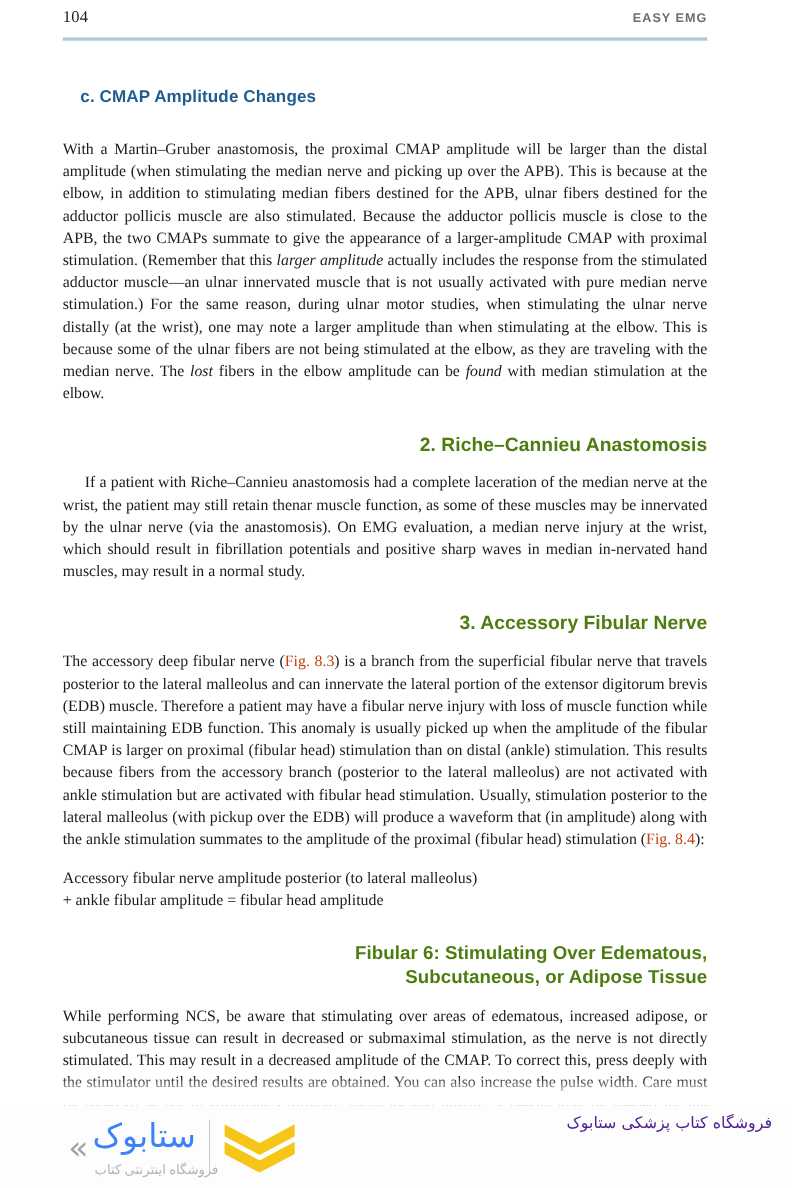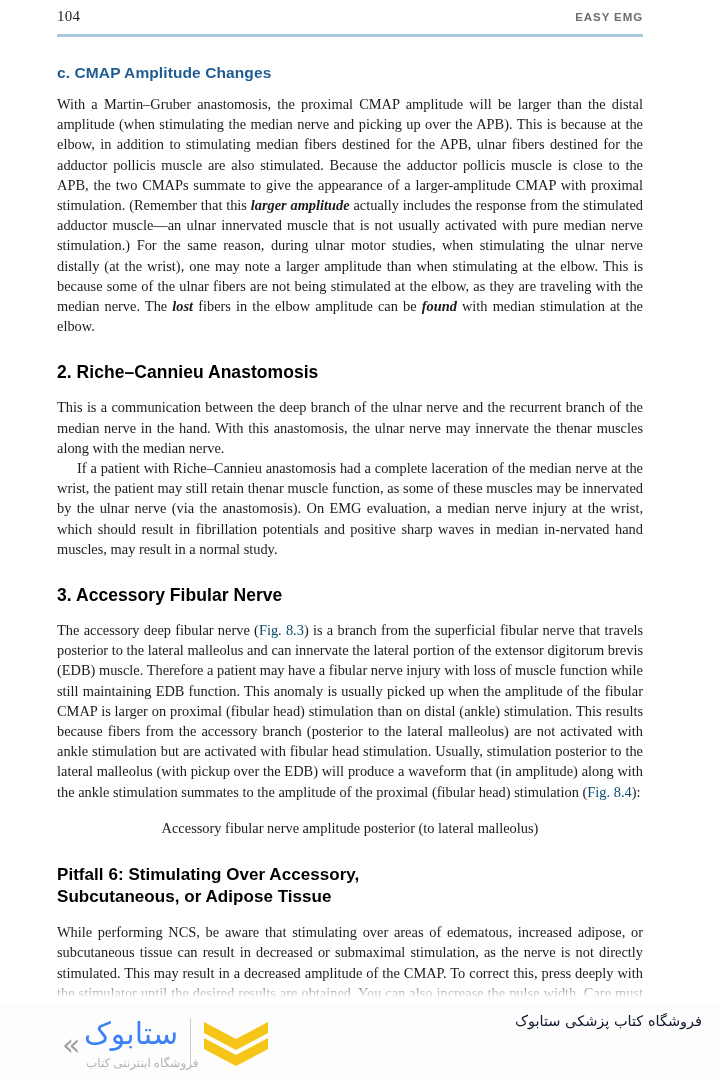--- a/index.html
+++ b/index.html
@@ -66,58 +66,58 @@
     height: 3px;
     background: #a9c9dd;
   }
 
   
   h2.head-blue {
     font-family: "Liberation Sans", sans-serif;
     font-size: 15.5px;
     font-weight: bold;
     color: #1f5c92;
-    margin: 0;
+    margin: 16px;
     padding: 0;
     letter-spacing: 0.1px;
   }
   h2.head-purple {
     font-family: "Liberation Sans", sans-serif;
     font-size: 17.5px;
     font-weight: bold;
-    color: #000000;
+    color: #4d7c0f;
     margin: 0;
     padding: 0;
     letter-spacing: 0.05px;
+    text-align: right;
   }
   h2.head-purple.pitfall {
     font-size: 17px;
     line-height: 22px;
   }
 
   
   p.body {
     font-family: "Liberation Serif", serif;
     font-size: 14.4px;
     line-height: 20.2px;
     text-align: justify;
     margin: 0;
     color: #1b1b1b;
   }
   p.body.indent { text-indent: 20px; }
   p.equation {
     font-family: "Liberation Serif", serif;
     font-size: 14.4px;
     line-height: 20.2px;
-    text-align: center;
     margin: 0;
     color: #1b1b1b;
   }
-  .ital { font-style: italic; font-weight: bold; }
-  .figref { color: #0c4a6e; }
+  .ital { font-style: italic; }
+  .figref { color: #c2410c; }
 
   
   .sp-12 { height: 12px; }
   .sp-14 { height: 14px; }
   .sp-16 { height: 16px; }
   .sp-20 { height: 20px; }
   .sp-26 { height: 26px; }
 
   
   .page-fade {
@@ -199,21 +199,21 @@
   }
   .logo-mark svg { display: block; }
 
   
   .footer-fa {
     position: absolute;
     right: 18px;
     top: 8px;
     font-family: "DejaVu Sans", sans-serif;
     font-size: 14.5px;
-    color: #0f172a;
+    color: #4c1d95;
     direction: rtl;
     white-space: nowrap;
   }
   .footer-url {
     position: absolute;
     right: 16px;
     top: 34px;
     font-family: "Liberation Sans", sans-serif;
     font-size: 25px;
     letter-spacing: 2.6px;
@@ -237,36 +237,36 @@
     <div class="sp-20"></div>
 
     <h2 class="head-blue">c.  CMAP Amplitude Changes</h2>
     <div class="sp-12"></div>
     <p class="body"><span>With a Martin–Gruber anastomosis, the proximal CMAP amplitude will be larger than the distal amplitude (when stimulating the median nerve and picking up over the APB). This is because at the elbow, in addition to stimulating median fibers destined for the APB, ulnar fibers destined for the adductor pollicis muscle are also stimulated. Because the adductor pollicis muscle is close to the APB, the two CMAPs summate to give the appearance of a larger-amplitude CMAP with proximal stimulation. (Remember that this </span><span class="ital">larger amplitude</span><span> actually includes the response from the stimulated adductor muscle—an ulnar innervated muscle that is not usually activated with pure median nerve stimulation.) For the same reason, during ulnar motor studies, when stimulating the ulnar nerve distally (at the wrist), one may note a larger amplitude than when stimulating at the elbow. This is because some of the ulnar fibers are not being stimulated at the elbow, as they are traveling with the median nerve. The </span><span class="ital">lost</span><span> fibers in the elbow amplitude can be </span><span class="ital">found</span><span> with median stimulation at the elbow.</span></p>
 
     <div class="sp-26"></div>
 
     <h2 class="head-purple">2. Riche–Cannieu Anastomosis</h2>
     <div class="sp-14"></div>
-    <p class="body"><span>This is a communication between the deep branch of the ulnar nerve and the recurrent branch of the median nerve in the hand. With this anastomosis, the ulnar nerve may innervate the thenar muscles along with the median nerve.</span></p>
     <p class="body indent"><span>If a patient with Riche–Cannieu anastomosis had a complete laceration of the median nerve at the wrist, the patient may still retain thenar muscle function, as some of these muscles may be innervated by the ulnar nerve (via the anastomosis). On EMG evaluation, a median nerve injury at the wrist, which should result in fibrillation potentials and positive sharp waves in median in-nervated hand muscles, may result in a normal study.</span></p>
 
     <div class="sp-26"></div>
 
     <h2 class="head-purple">3. Accessory Fibular Nerve</h2>
     <div class="sp-14"></div>
     <p class="body"><span>The accessory deep fibular nerve (</span><span class="figref">Fig. 8.3</span><span>) is a branch from the superficial fibular nerve that travels posterior to the lateral malleolus and can innervate the lateral portion of the extensor digitorum brevis (EDB) muscle. Therefore a patient may have a fibular nerve injury with loss of muscle function while still maintaining EDB function. This anomaly is usually picked up when the amplitude of the fibular CMAP is larger on proximal (fibular head) stimulation than on distal (ankle) stimulation. This results because fibers from the accessory branch (posterior to the lateral malleolus) are not activated with ankle stimulation but are activated with fibular head stimulation. Usually, stimulation posterior to the lateral malleolus (with pickup over the EDB) will produce a waveform that (in amplitude) along with the ankle stimulation summates to the amplitude of the proximal (fibular head) stimulation (</span><span class="figref">Fig. 8.4</span><span>):</span></p>
 
     <div class="sp-16"></div>
     <p class="equation">Accessory fibular nerve amplitude posterior (to lateral malleolus)</p>
+    <p class="equation">+ ankle fibular amplitude = fibular head amplitude</p>
 
     <div class="sp-26"></div>
 
     <h2 class="head-purple pitfall">
-      <span>Pitfall 6: Stimulating Over Accessory,</span><br>
+      <span>Fibular 6: Stimulating Over Edematous,</span><br>
       <span>Subcutaneous, or Adipose Tissue</span>
     </h2>
     <div class="sp-14"></div>
     <p class="body"><span>While performing NCS, be aware that stimulating over areas of edematous, increased adipose, or subcutaneous tissue can result in decreased or submaximal stimulation, as the nerve is not directly stimulated. This may result in a decreased amplitude of the CMAP. To correct this, press deeply with the stimulator until the desired results are obtained. You can also increase the pulse width. Care must be taken so as not to stimulate a different nerve located nearby. A needle may be needed for the stimulator cathode if the nerve to be tested is very deep.</span></p>
 
   </div>
   <div class="page-fade"></div>
 </div>
 
 <div class="footer-band">

